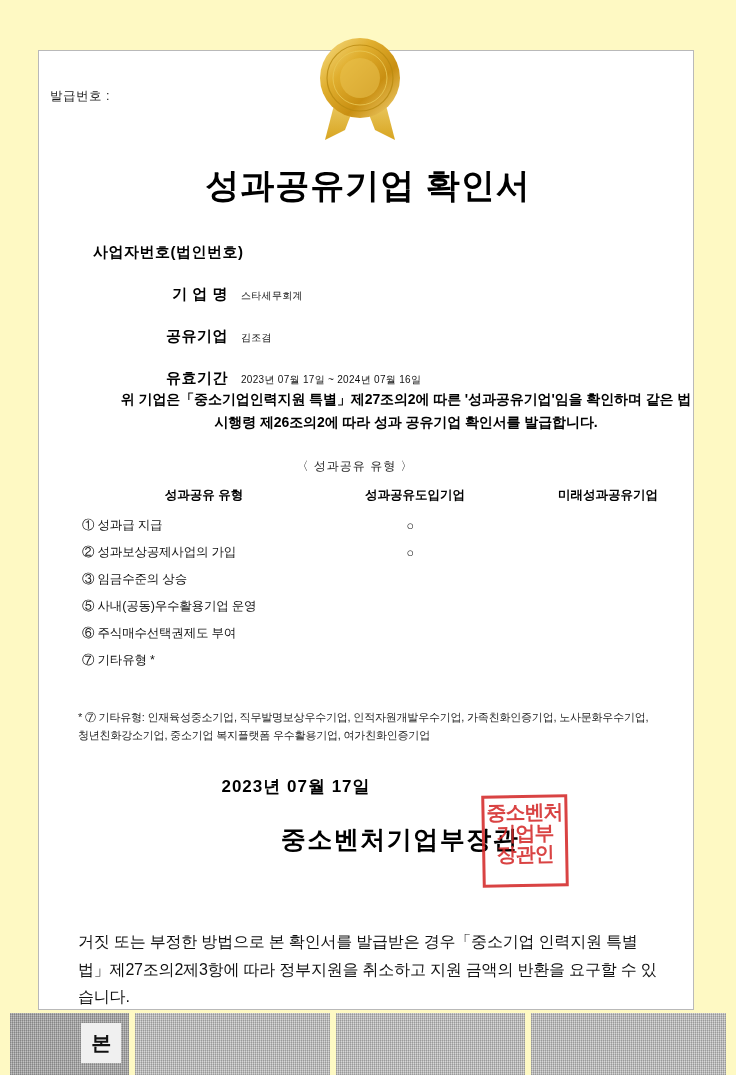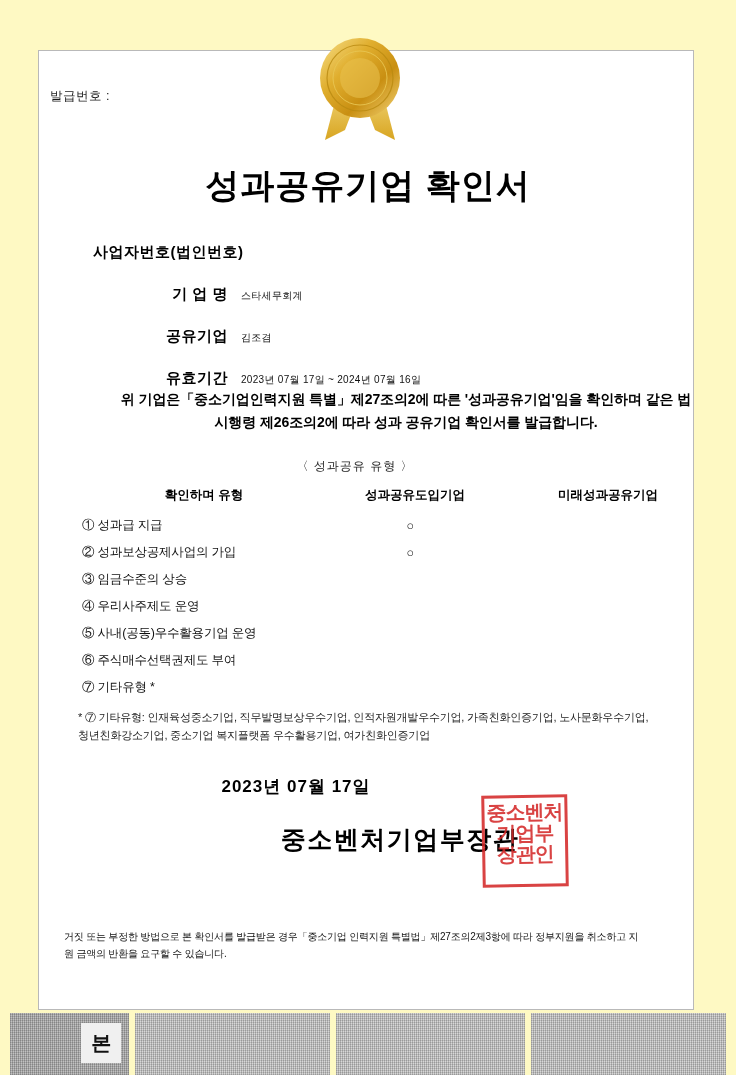--- a/index.html
+++ b/index.html
@@ -194,24 +194,24 @@
     line-height: 1.05;
     text-align: center;
     padding-top: 4px;
     box-sizing: border-box;
     letter-spacing: -1px;
     opacity: 0.88;
     transform: rotate(-1deg);
   }
   .disclaimer {
     position: absolute;
-    left: 64px;
+    left: 78px;
     top: 928px;
     width: 580px;
-    font-size: 10px;
+    font-size: 16px;
     line-height: 1.72;
     color: #111;
     letter-spacing: -0.2px;
   }
   
   .strips {
     position: absolute;
     left: 0;
     top: 1013px;
     width: 736px;
@@ -296,42 +296,37 @@
       <span class="field-value">2023년 07월 17일 ~ 2024년 07월 16일</span>
     </div>
   </div>
 
   <div class="statement">위 기업은「중소기업인력지원 특별」제27조의2에 따른 '성과공유기업'임을 확인하며 같은 법 시행령 제26조의2에 따라 성과 공유기업 확인서를 발급합니다.</div>
 
   <div class="type-heading">〈 성과공유 유형 〉</div>
 
   <div class="types">
     <div class="types-head">
-      <div class="col-type">확인하며 유형</div>
+      <div class="col-type">성과공유 유형</div>
       <div class="col-a">성과공유도입기업</div>
       <div class="col-b">미래성과공유기업</div>
     </div>
 
     <div class="type-row">
       <div class="col-type">① 성과급 지급</div>
       <div class="col-a">○</div>
       <div class="col-b"></div>
     </div>
     <div class="type-row">
       <div class="col-type">② 성과보상공제사업의 가입</div>
       <div class="col-a">○</div>
       <div class="col-b"></div>
     </div>
     <div class="type-row">
       <div class="col-type">③ 임금수준의 상승</div>
-      <div class="col-a"></div>
-      <div class="col-b"></div>
-    </div>
-    <div class="type-row">
-      <div class="col-type">④ 우리사주제도 운영</div>
       <div class="col-a"></div>
       <div class="col-b"></div>
     </div>
     <div class="type-row">
       <div class="col-type">⑤ 사내(공동)우수활용기업 운영</div>
       <div class="col-a"></div>
       <div class="col-b"></div>
     </div>
     <div class="type-row">
       <div class="col-type">⑥ 주식매수선택권제도 부여</div>

